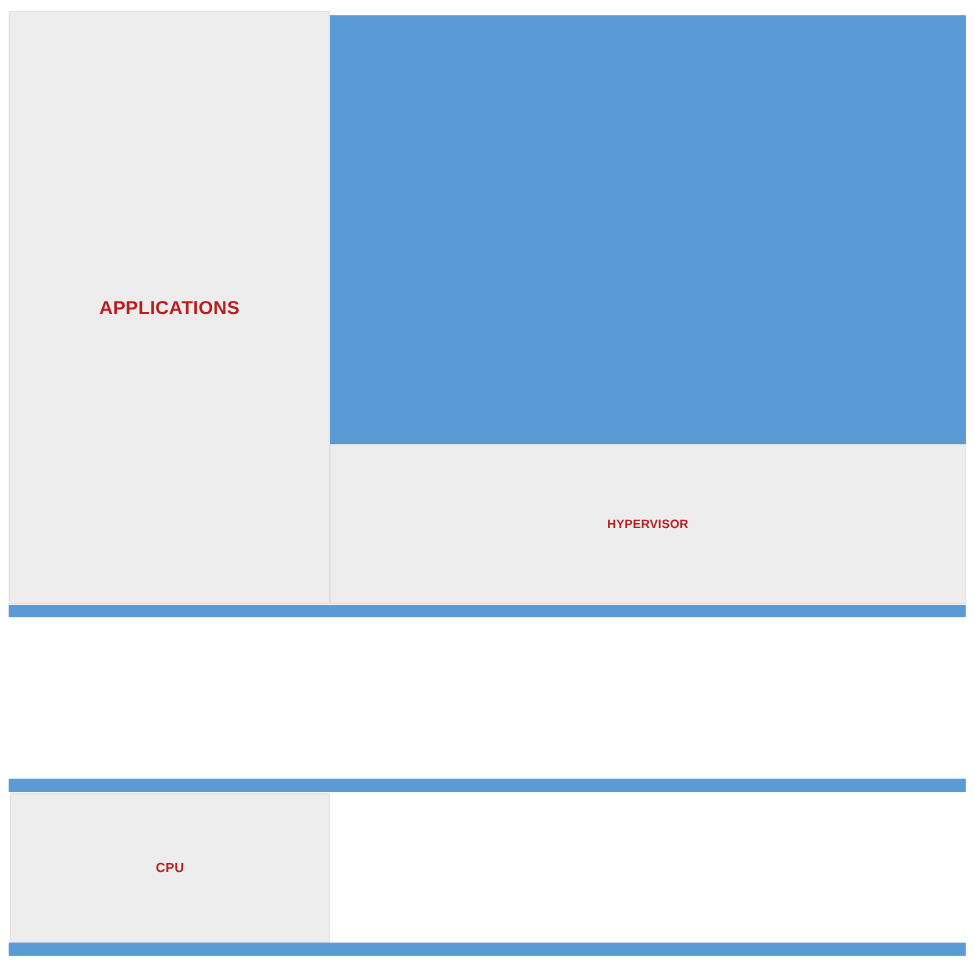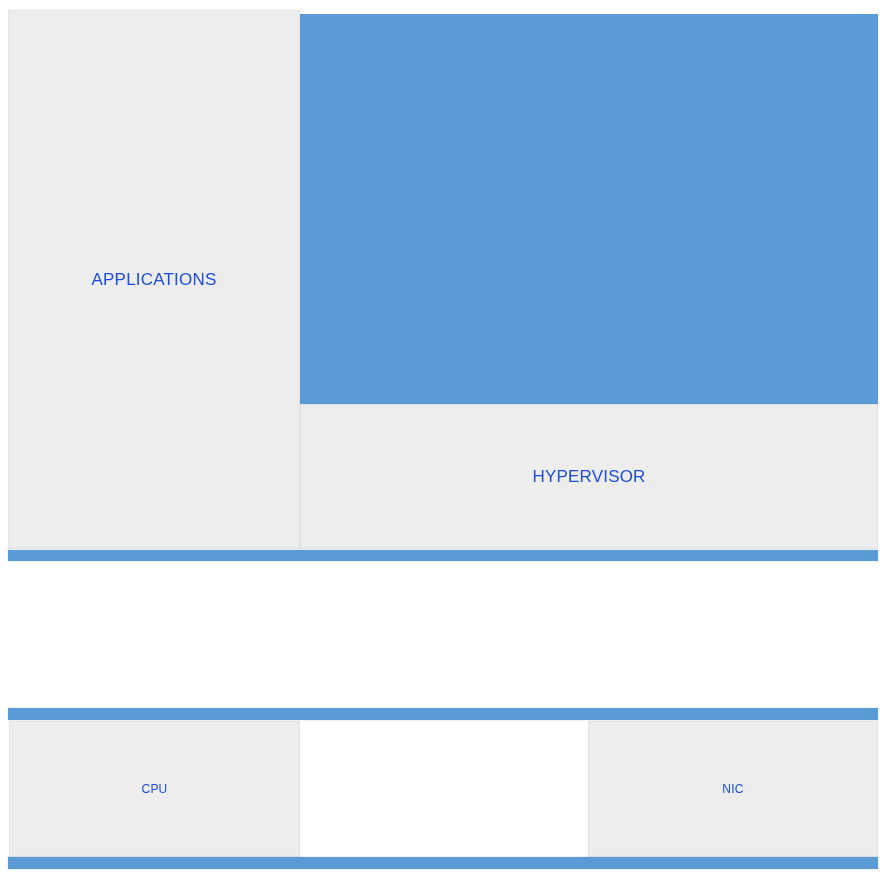--- a/index.html
+++ b/index.html
@@ -42,22 +42,22 @@
   }
 
   .blue-bar {
     position: absolute;
     background: #5b9bd5;
     box-sizing: border-box;
     box-shadow: 0 0 2px rgba(91,155,213,0.35);
   }
 
   .label {
-    font-weight: normal;
-    color: #1d4ed8;
+    font-weight: bold;
+    color: #b91c1c;
     letter-spacing: 0.2px;
     text-align: left;
     white-space: nowrap;
     user-select: none;
   }
 
   
   .applications-block {
     left: 8px;
     top: 10px;
@@ -75,21 +75,21 @@
     height: 390px;
   }
 
   .hypervisor-block {
     left: 300px;
     top: 404px;
     width: 578px;
     height: 145px;
   }
   .hypervisor-label {
-    font-size: 17px;
+    font-size: 11px;
   }
 
   .bar-1 {
     left: 8px;
     top: 550px;
     width: 870px;
     height: 11px;
   }
 
   .os-block {
@@ -148,19 +148,16 @@
   <div class="blue-bar bar-1"></div>
 
 
   <div class="blue-bar bar-2"></div>
 
   <div class="block gray-block hw-block hw-cpu">
     <span class="label hw-label">CPU</span>
   </div>
 
 
-  <div class="block gray-block hw-block hw-nic">
-    <span class="label hw-label">NIC</span>
-  </div>
 
   <div class="blue-bar bar-3"></div>
 
 </div>
 
 </body></html>

